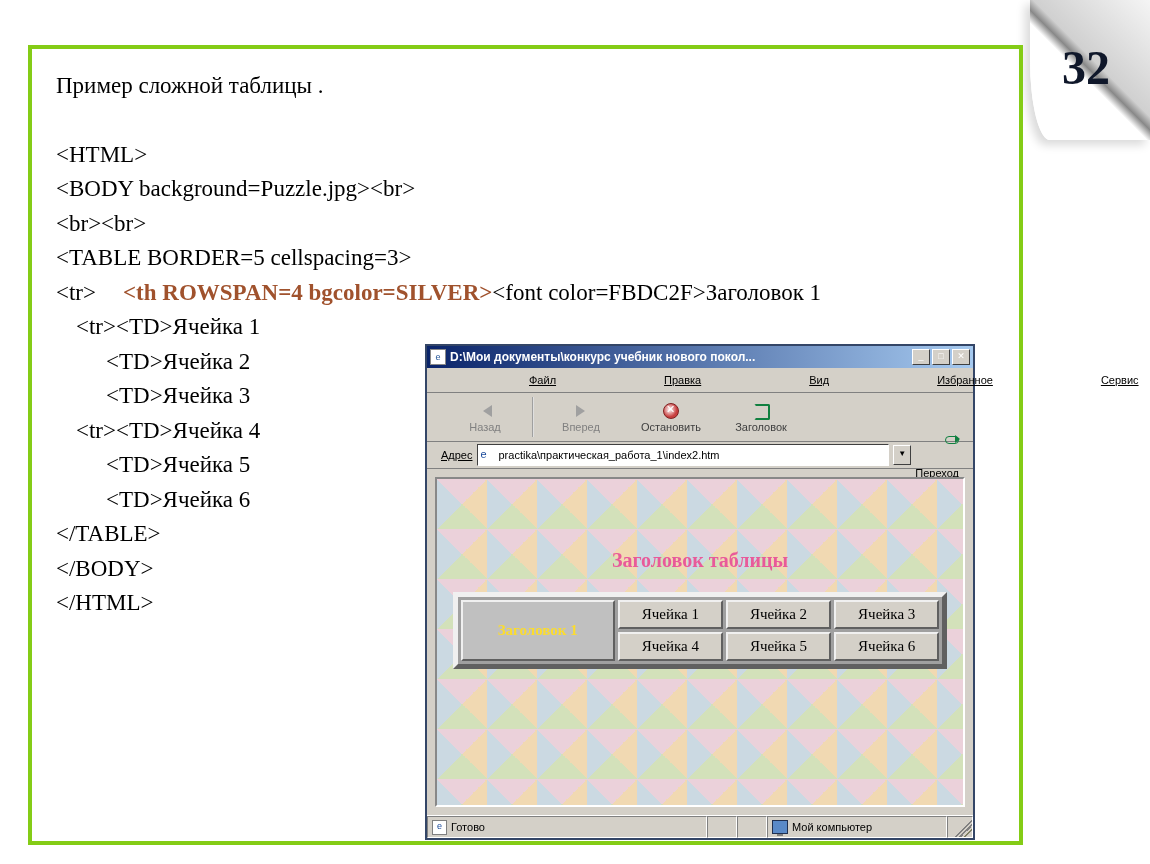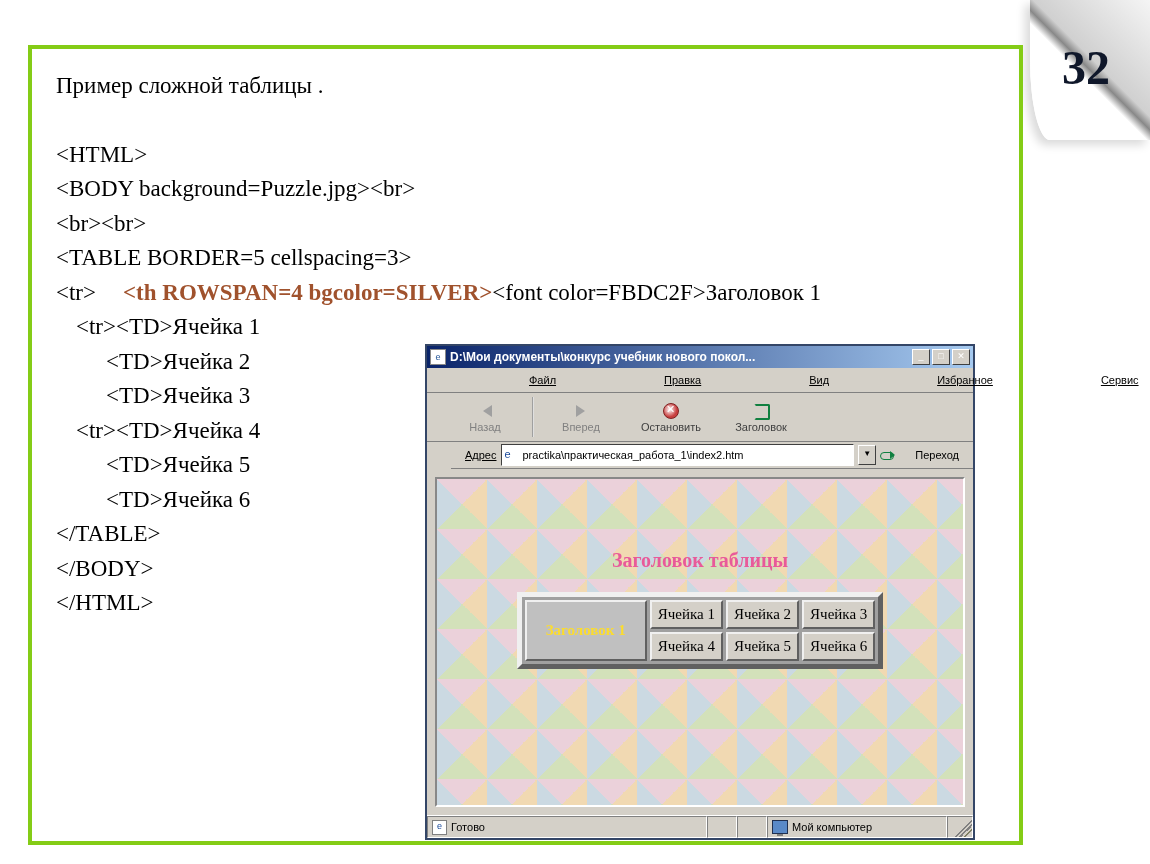--- a/index.html
+++ b/index.html
@@ -202,21 +202,20 @@
     margin: 0 2px;
   }
   .addrbar {
     height: 26px;
     border-bottom: 1px solid #808080;
     display: flex;
     align-items: center;
     padding: 0 14px;
     gap: 4px;
     flex: 0 0 auto;
-    margin-left: 24px;
   }
   .addrbar .lbl { color: #000; }
   .addrbar .u { text-decoration: underline; }
   .addr-input {
     flex: 1;
     height: 20px;
     background: #fff;
     border: 1px solid;
     border-color: #404040 #fff #fff #404040;
     display: flex;
@@ -237,23 +236,24 @@
     width: 16px; height: 18px;
     background: #d4d0c8;
     border: 1px solid;
     border-color: #fff #404040 #404040 #fff;
     font-size: 8px;
     line-height: 16px;
     text-align: center;
   }
   .go-btn {
     display: flex;
-    align-items: center;
+    align-items: flex-end;
     gap: 21px;
     color: #000;
+    flex-direction: column;
   }
   .go-ico {
     width: 14px; height: 14px;
     position: relative;
   }
   .go-ico::before {
     content: "";
     position: absolute;
     width: 12px; height: 6px;
     border: 1px solid #108040;
@@ -299,21 +299,21 @@
     margin: 0 auto;
     border: 5px solid;
     border-color: #f0f0f0 #606060 #606060 #f0f0f0;
     border-collapse: separate;
     border-spacing: 3px;
     background: #a0a0a0;
   }
   table.demo th, table.demo td {
     border: 2px solid;
     border-color: #f0f0f0 #606060 #606060 #f0f0f0;
-    padding: 4px 6px;
+    padding: 4px 22px;
     font-size: 15px;
     font-family: "Times New Roman", serif;
     background: #d4d0c8;
   }
   table.demo th.rowhead {
     background: silver;
     color: #fbdc2f;
     font-weight: bold;
     min-width: 106px;
   }

